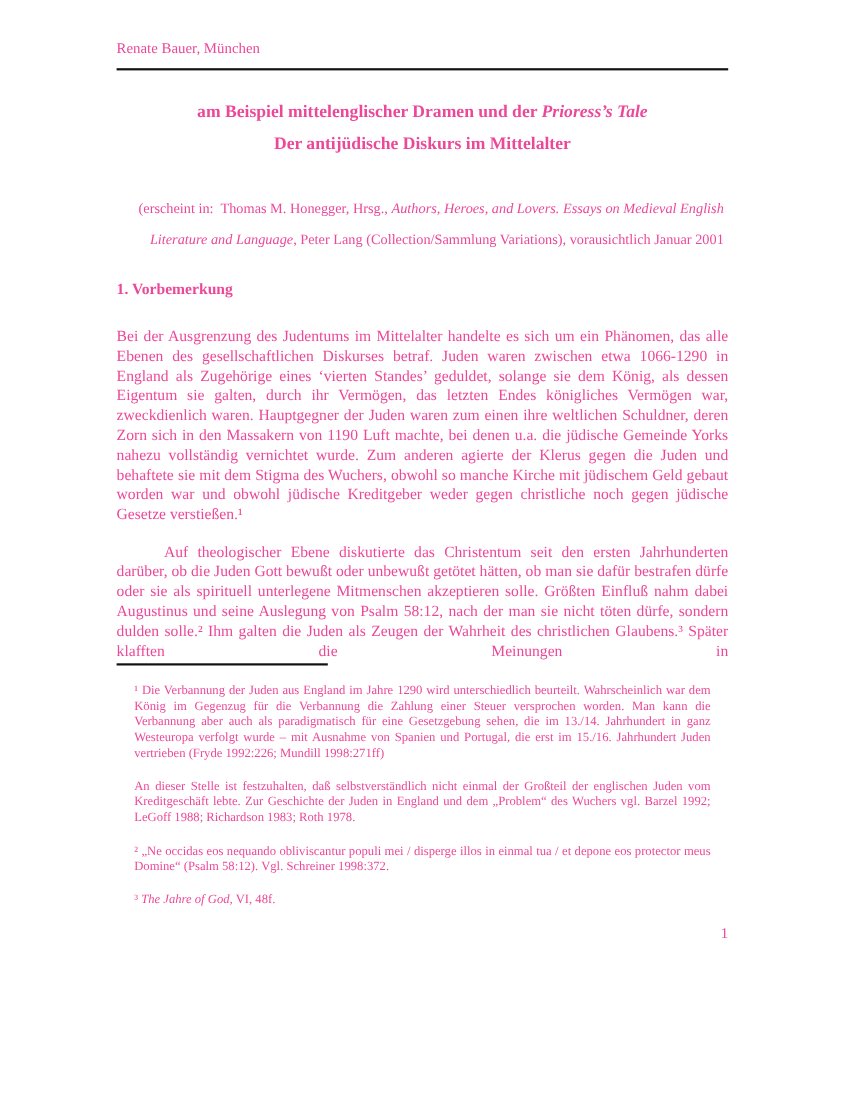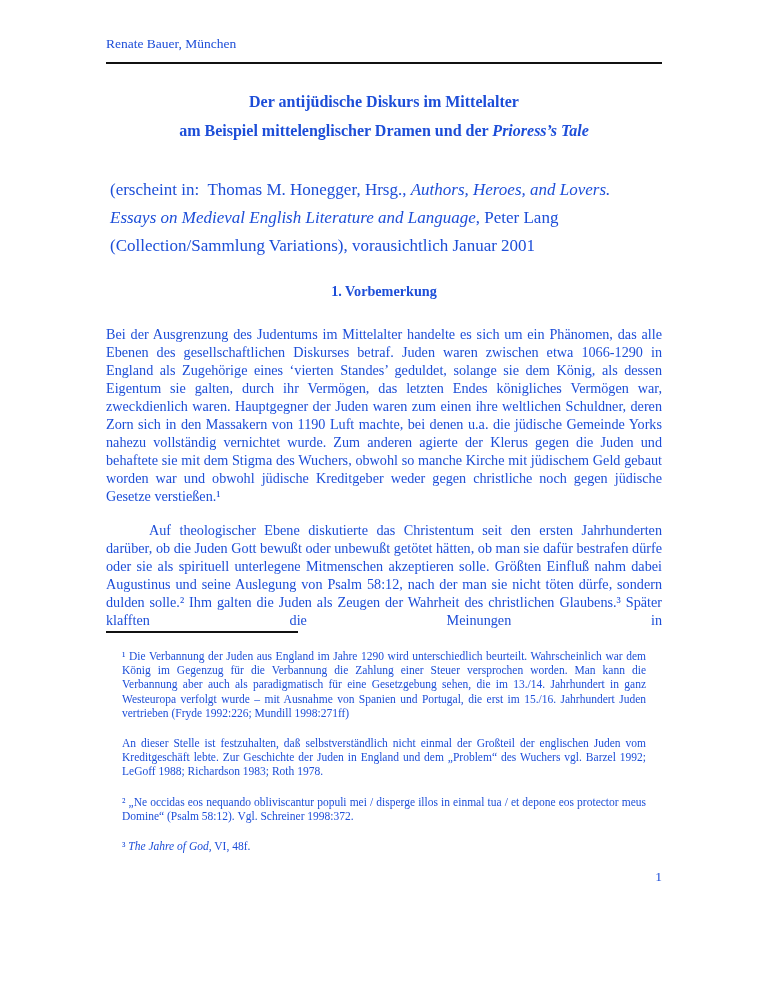--- a/index.html
+++ b/index.html
@@ -1,20 +1,20 @@
 <!DOCTYPE html>
 <html><head>
 <meta charset="utf-8">
 <style>
   html,body{margin:0;padding:0;background:#ffffff;}
   .page{
     position:relative;
     width:768px;height:994px;
     background:#ffffff;
-    color:#1d4ed8;
+    color:#ec4899;
     font-family:"Liberation Serif", serif;
     overflow:hidden;
   }
   .content{margin:0 106px;width:556px;}
   .author-line{
     padding-top:36px;
     font-size:13.5px;
     line-height:16px;
   }
   .header-rule{
@@ -27,30 +27,29 @@
     margin:23px 0 0 0;
     font-size:16px;
     font-weight:bold;
     text-align:center;
     line-height:29px;
   }
   .title .title-line{display:block;}
   .pub{
     margin:31px auto 4px auto;
     max-width:548px;
-    text-align:left;
-    font-size:17px;
+    text-align:right;
+    font-size:13px;
     line-height:28px;
   }
   .section-heading{
     margin:22px 0 0 0;
     font-size:14.2px;
     font-weight:bold;
     line-height:19px;
-    text-align:center;
   }
   .body-para{
     margin:24px 0 0 0;
     font-size:14.2px;
     line-height:18px;
     text-align:justify;
   }
   .body-para.cont{margin-top:16px;}
   .indented{text-indent:43px;}
   .last-justify{text-align-last:justify;}
@@ -79,22 +78,22 @@
 <body>
 
 <div class="page">
   <div class="content">
 
     <div class="author-line">Renate Bauer, München</div>
 
     <div class="header-rule"></div>
 
     <h1 class="title">
+      <span class="title-line"><span>am Beispiel mittelenglischer Dramen und der </span><em>Prioress’s Tale</em></span>
       <span class="title-line">Der antijüdische Diskurs im Mittelalter</span>
-      <span class="title-line"><span>am Beispiel mittelenglischer Dramen und der </span><em>Prioress’s Tale</em></span>
     </h1>
 
     <div class="pub"><span>(erscheint in:&nbsp; Thomas M. Honegger, Hrsg., </span><em>Authors, Heroes, and Lovers. Essays on Medieval English Literature and Language</em><span>, Peter Lang (Collection/Sammlung Variations), vorausichtlich Januar 2001</span></div>
 
     <h2 class="section-heading">1. Vorbemerkung</h2>
 
     <p class="body-para">Bei der Ausgrenzung des Judentums im Mittelalter handelte es sich um ein Phänomen, das alle Ebenen des gesellschaftlichen Diskurses betraf. Juden waren zwischen etwa 1066-1290 in England als Zugehörige eines ‘vierten Standes’ geduldet, solange sie dem König, als dessen Eigentum sie galten, durch ihr Vermögen, das letzten Endes königliches Vermögen war, zweckdienlich waren. Hauptgegner der Juden waren zum einen ihre weltlichen Schuldner, deren Zorn sich in den Massakern von 1190 Luft machte, bei denen u.a. die jüdische Gemeinde Yorks nahezu vollständig vernichtet wurde. Zum anderen agierte der Klerus gegen die Juden und behaftete sie mit dem Stigma des Wuchers, obwohl so manche Kirche mit jüdischem Geld gebaut worden war und obwohl jüdische Kreditgeber weder gegen christliche noch gegen jüdische Gesetze verstießen.¹</p>
 
     <p class="body-para cont indented last-justify">Auf theologischer Ebene diskutierte das Christentum seit den ersten Jahrhunderten darüber, ob die Juden Gott bewußt oder unbewußt getötet hätten, ob man sie dafür bestrafen dürfe oder sie als spirituell unterlegene Mitmenschen akzeptieren solle. Größten Einfluß nahm dabei Augustinus und seine Auslegung von Psalm 58:12, nach der man sie nicht töten dürfe, sondern dulden solle.² Ihm galten die Juden als Zeugen der Wahrheit des christlichen Glaubens.³ Später klafften die Meinungen in</p>
 

